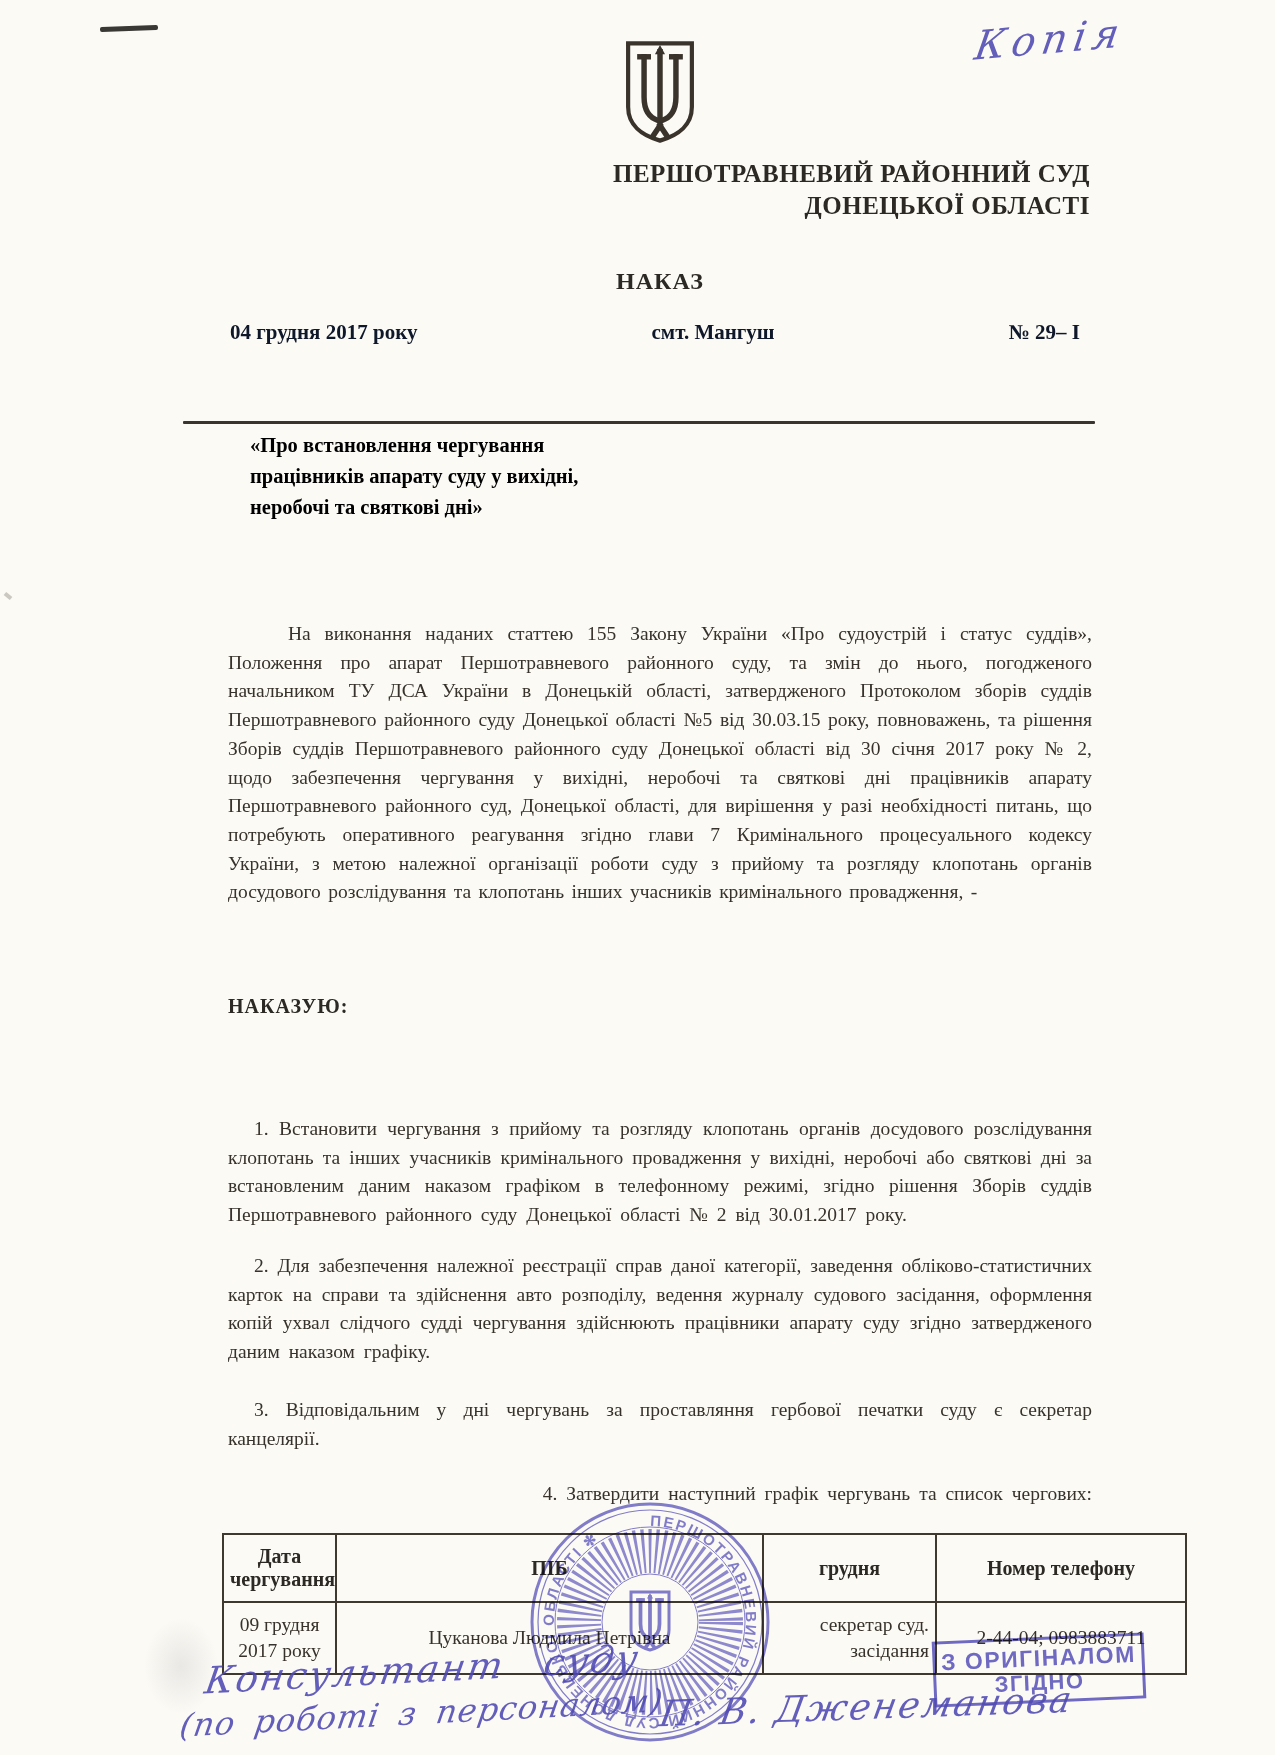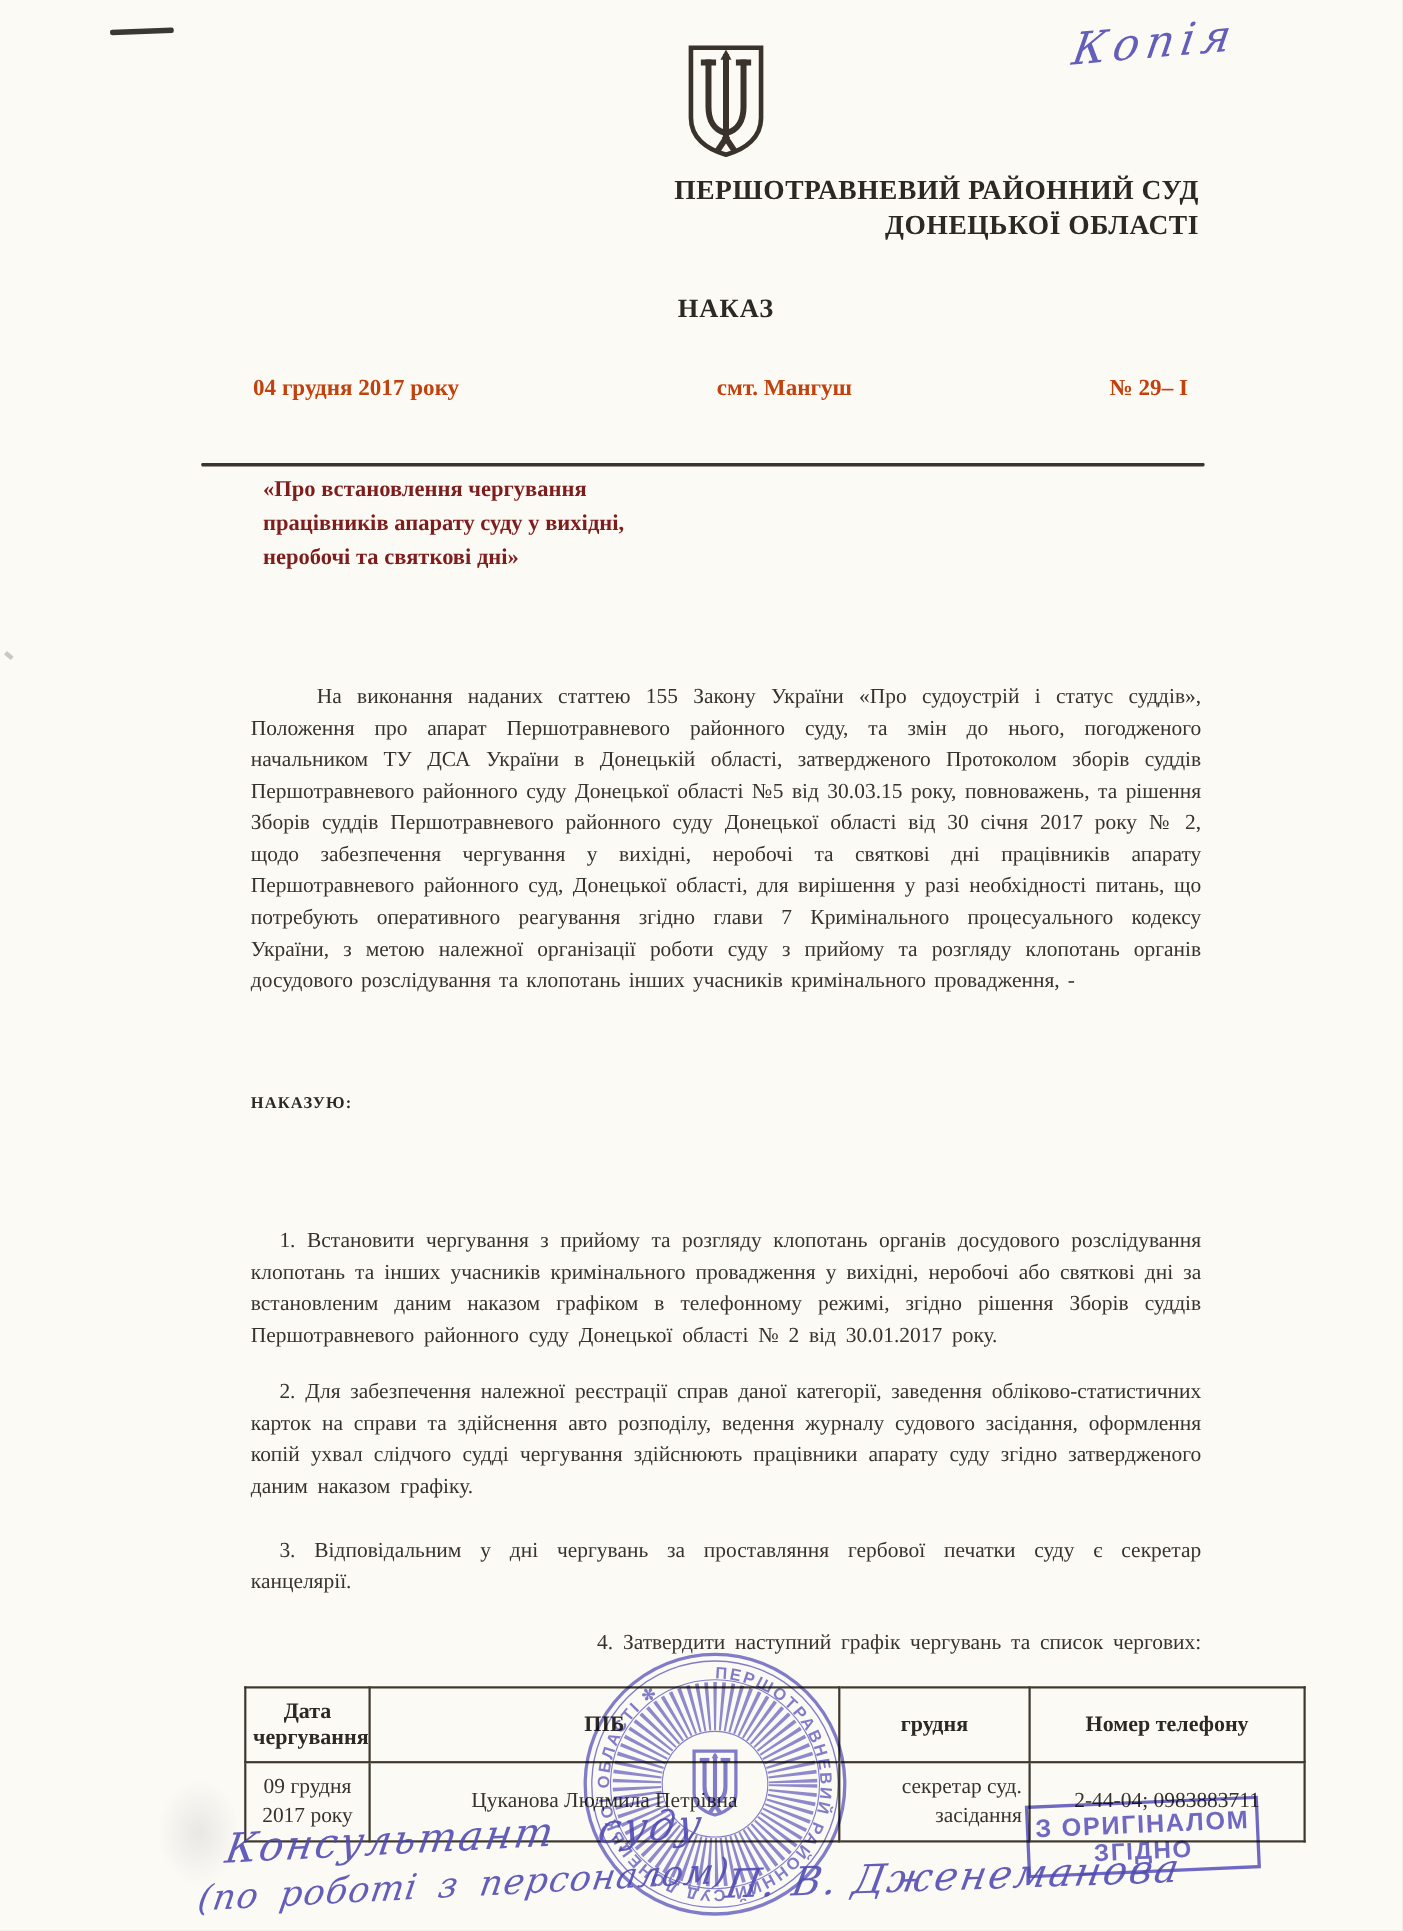--- a/index.html
+++ b/index.html
@@ -36,29 +36,29 @@
   .copy-note{left:975px;top:16px;font-size:40px;letter-spacing:6px;transform:rotate(-5deg) skewX(-14deg);}
   .hw-role1{left:205px;top:1648px;font-size:37px;letter-spacing:2px;word-spacing:26px;transform:rotate(-3deg) skewX(-12deg);}
   .hw-role2{left:180px;top:1694px;font-size:32px;letter-spacing:1px;word-spacing:8px;transform:rotate(-3deg) skewX(-12deg);}
   .hw-signature{left:660px;top:1686px;font-size:36px;letter-spacing:2px;transform:rotate(-2deg) skewX(-12deg);}
   
   .emblem{position:absolute;left:621px;top:40px;width:78px;height:104px;}
   .court-name{position:absolute;left:230px;top:158px;width:860px;text-align:right;
     font-weight:bold;font-size:25px;line-height:32px;letter-spacing:.5px;color:#2c2824;}
   .doc-type{position:absolute;left:230px;top:268px;width:860px;text-align:center;
     font-weight:bold;font-size:24px;letter-spacing:1px;color:#2c2824;}
-  .meta-row{position:absolute;left:230px;top:340px;width:850px;display:flex;
-    justify-content:space-between;align-items:baseline;font-weight:bold;font-size:21px;color:#c2410c;text-align:right;}
+  .meta-row{position:absolute;left:230px;top:320px;width:850px;display:flex;
+    justify-content:space-between;align-items:baseline;font-weight:bold;font-size:21px;color:#0f172a;text-align:right;}
   .rule{position:absolute;left:183px;top:421px;width:912px;height:3px;background:#39342d;border-radius:1px;}
-  .subject{position:absolute;left:239px;top:430px;font-weight:bold;font-size:20.5px;line-height:31px;color:#7f1d1d;}
+  .subject{position:absolute;left:250px;top:430px;font-weight:bold;font-size:20.5px;line-height:31px;color:#000000;}
   
   .para{position:absolute;left:228px;width:864px;font-size:19.5px;line-height:28.7px;
     text-align:justify;word-spacing:4px;}
   .preamble{top:620px;text-indent:60px;word-spacing:2.5px;}
-  .resolution{position:absolute;left:228px;top:995px;font-weight:bold;font-size:15px;letter-spacing:1px;color:#2c2824;}
+  .resolution{position:absolute;left:228px;top:995px;font-weight:bold;font-size:20px;letter-spacing:1px;color:#2c2824;}
   .item-1{top:1083px;text-indent:26px;margin-top:32px;}
   .item-2{top:1252px;text-indent:26px;}
   .item-3{top:1396px;text-indent:26px;}
   .item-4{top:1480px;text-indent:26px;text-align:right;}
   
   .duty-table{position:absolute;left:222px;top:1533px;width:963px;border-collapse:collapse;
     table-layout:fixed;font-size:19.5px;color:var(--text);}
   .duty-table th,.duty-table td{border:2px solid var(--table-border);vertical-align:middle;padding:4px 6px;}
   .duty-table th{font-size:20px;font-weight:bold;text-align:center;height:58px;color:#2c2824;}
   .duty-table td{height:62px;text-align:center;line-height:26px;}

